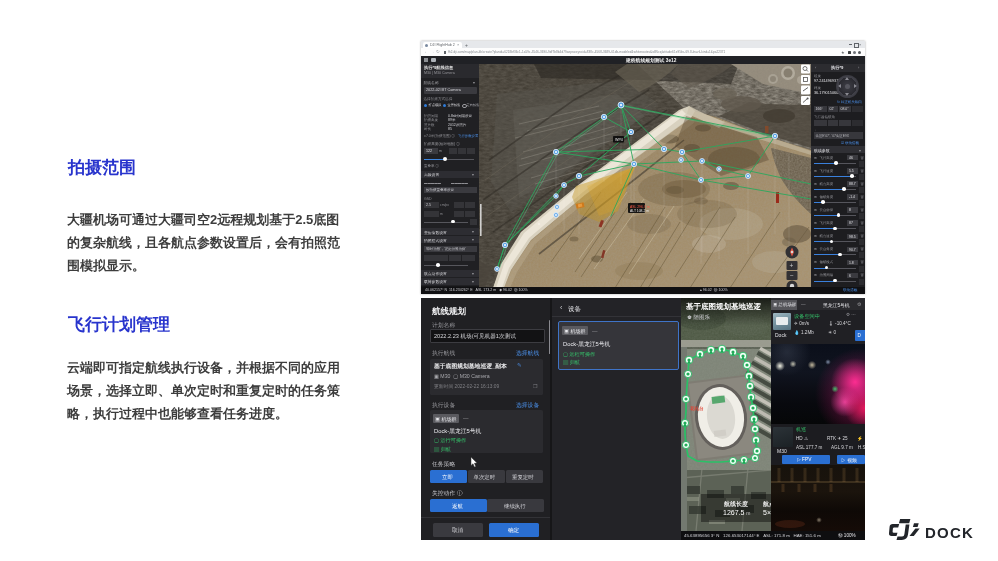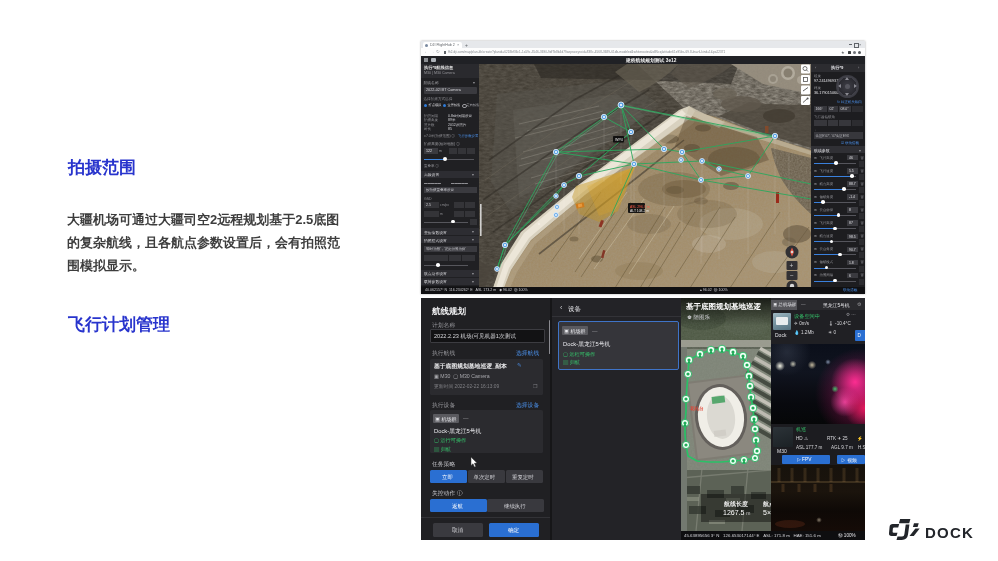--- a/index.html
+++ b/index.html
@@ -5,20 +5,21 @@
 body{width:998px;height:561px;background:#fff;font-family:"Liberation Sans",sans-serif;overflow:hidden;}
 .pg{position:relative;width:998px;height:561px;overflow:hidden;}
 .abs{position:absolute;}
 .tx{position:absolute;white-space:nowrap;}
 </style></head><body>
 <div class="pg">
 
 <div class="tx" style="left:68px;top:155.5px;font-size:17px;font-weight:bold;color:#2834cd;">拍摄范围</div>
 <div class="abs" style="left:67px;top:208px;width:360px;font-size:13px;color:#3d3d3d;line-height:23.2px;font-weight:bold;">大疆机场可通过大疆司空2远程规划基于2.5底图<br>的复杂航线，且各航点参数设置后，会有拍照范<br>围模拟显示。</div>
 <div class="tx" style="left:68px;top:312.5px;font-size:17px;font-weight:bold;color:#2834cd;">飞行计划管理</div>
+<div class="abs" style="left:67px;top:356px;width:360px;font-size:13px;color:#3d3d3d;line-height:23.2px;font-weight:bold;">云端即可指定航线执行设备，并根据不同的应用<br>场景，选择立即、单次定时和重复定时的任务策<br>略，执行过程中也能够查看任务进度。</div>
 <div class="abs" style="left:421px;top:41px;width:444px;height:253px;background:#1d1d20;box-shadow:0 0 2px rgba(0,0,0,.35);">
 <div class="abs" style="left:0;top:0;width:444px;height:7px;background:#e6e8eb;"></div>
 <div class="abs" style="left:2px;top:1px;width:39px;height:6px;background:#fff;border-radius:2px 2px 0 0;"></div>
 <div class="abs" style="left:4px;top:2.5px;width:3px;height:3px;background:#7a8aa0;border-radius:50%;"></div>
 <div class="tx" style="left:9px;top:1.6px;font-size:3.6px;color:#5f6368;">DJI FlightHub 2</div>
 <div class="tx" style="left:36px;top:1.4px;font-size:4px;color:#80868b;">×</div>
 <div class="tx" style="left:44px;top:1px;font-size:5px;color:#5f6368;">+</div>
 <div class="abs" style="left:428px;top:2.5px;width:2.5px;height:1px;background:#606469;"></div>
 <div class="abs" style="left:433px;top:2px;width:2.5px;height:2.5px;border:0.5px solid #606469;"></div>
 <div class="tx" style="left:438px;top:0.5px;font-size:4px;color:#606469;">×</div>

